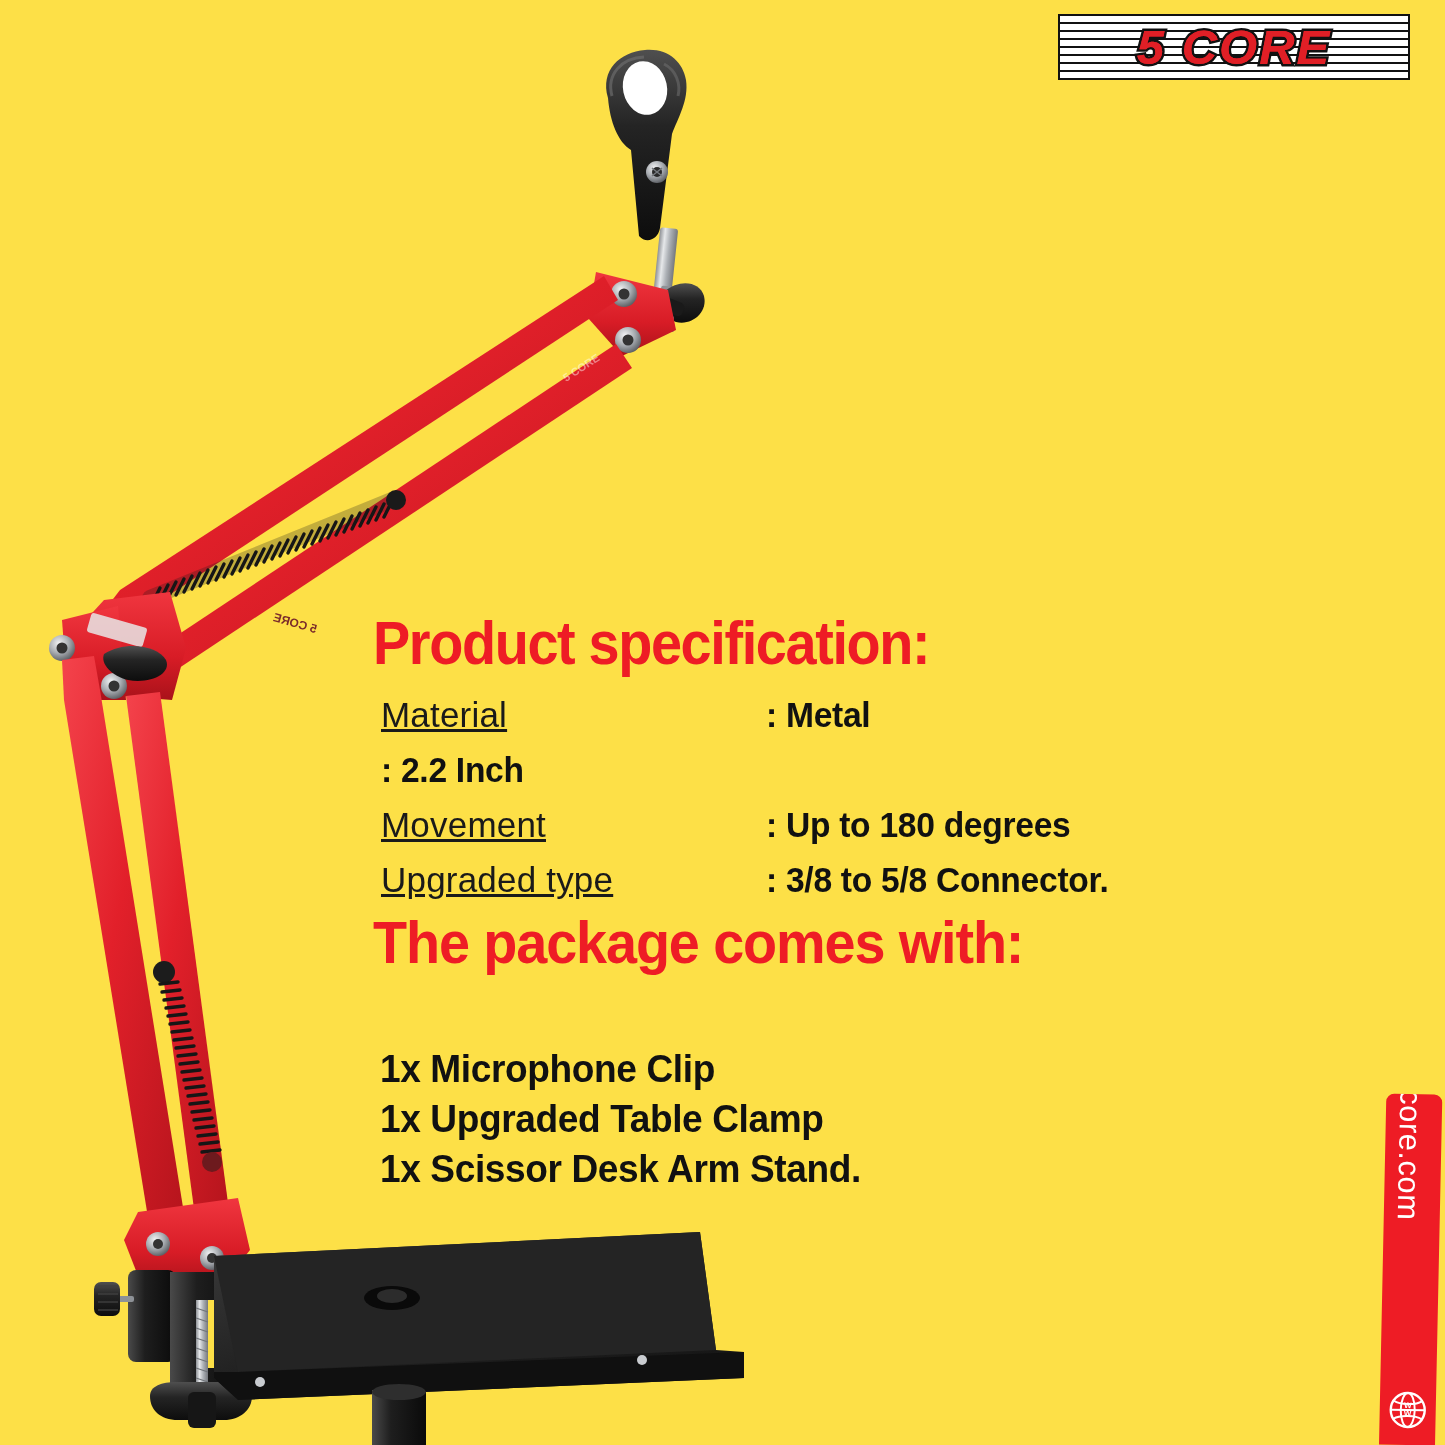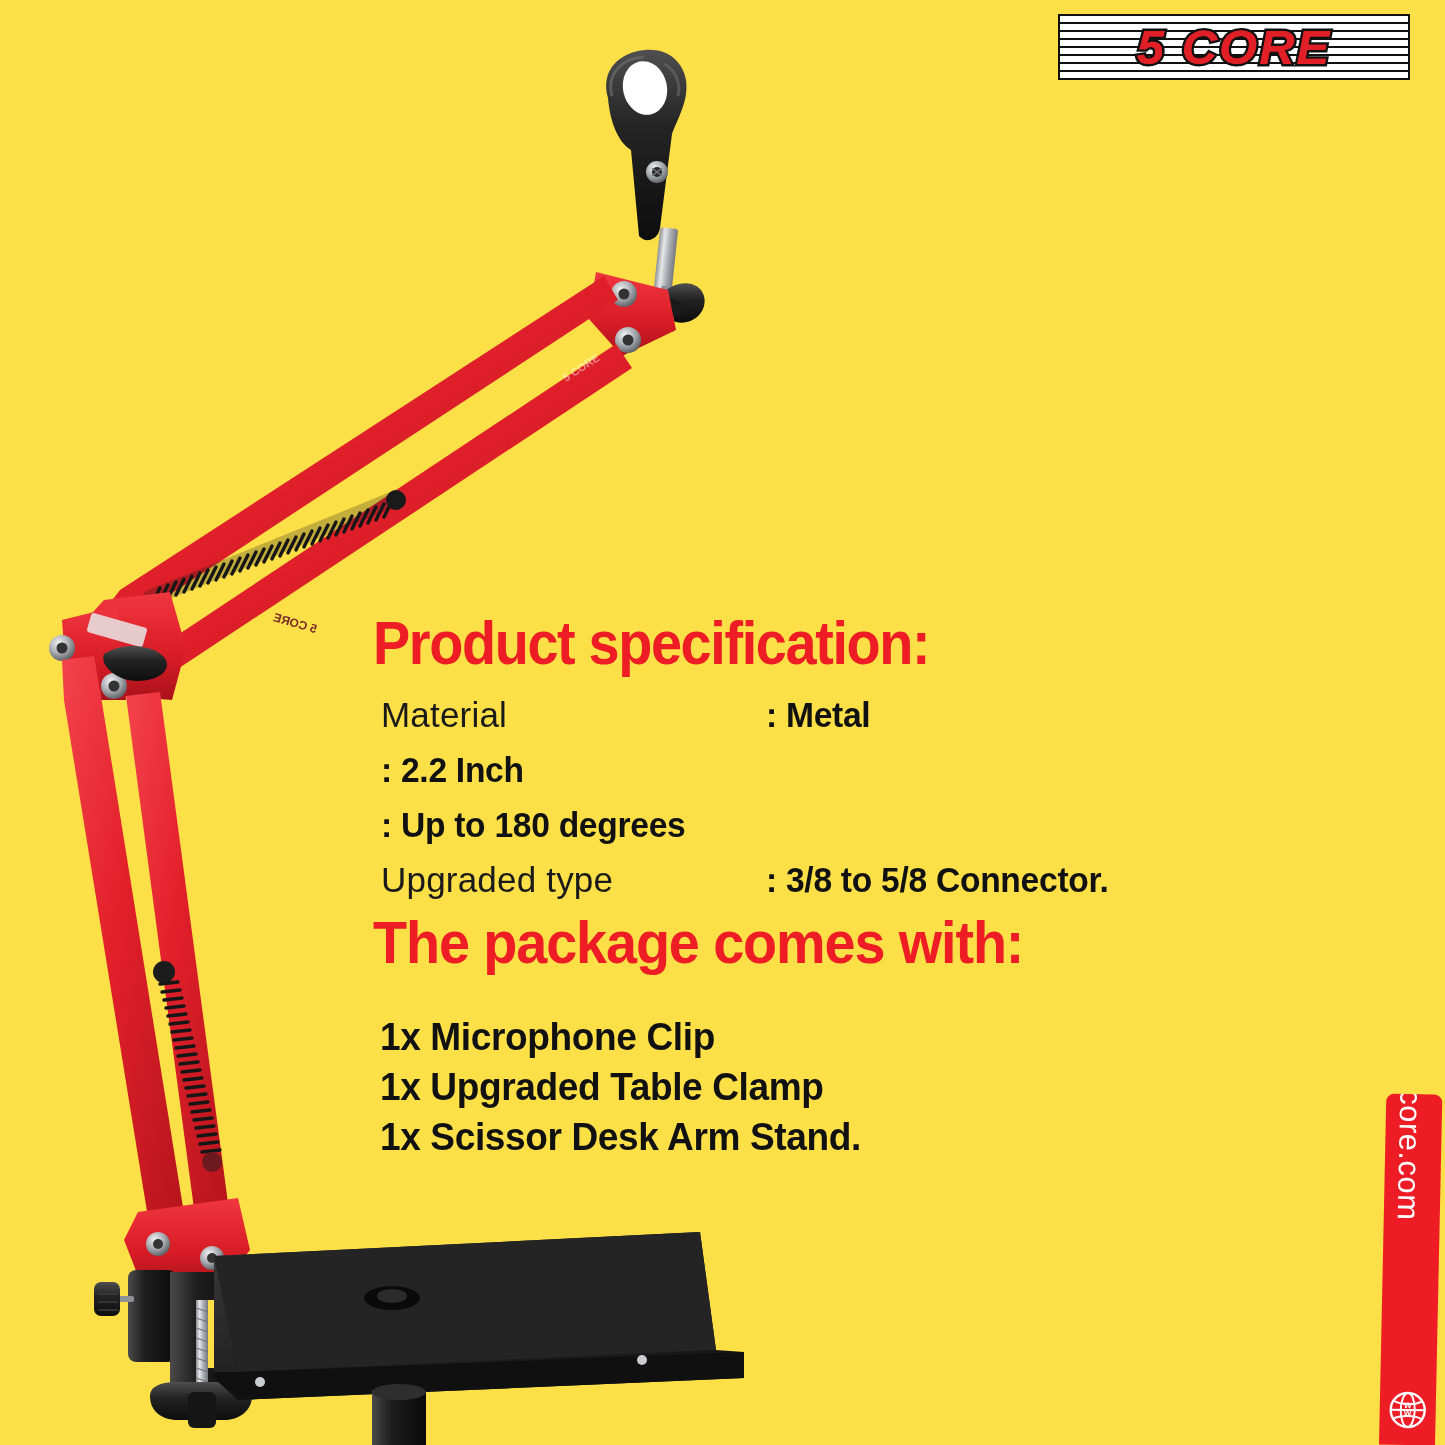--- a/index.html
+++ b/index.html
@@ -85,20 +85,21 @@
     align-items: baseline;
     height: 55px;
   }
   .spec-label {
     width: 385px;
     font-size: 35px;
     font-weight: 300;
     color: #1a1a1a;
     letter-spacing: 0.2px;
     white-space: nowrap;
+    text-decoration: underline;
   }
   .spec-value {
     font-size: 35px;
     font-weight: bold;
     color: #111;
     letter-spacing: -0.3px;
     white-space: nowrap;
     transform: scaleX(0.96);
     transform-origin: left center;
   }
@@ -112,21 +113,21 @@
     color: #ee1c25;
     letter-spacing: -1.2px;
     white-space: nowrap;
     transform: scaleX(0.93);
     transform-origin: left center;
   }
 
   .pkg-list {
     position: absolute;
     left: 380px;
-    top: 1012px;
+    top: 1044px;
   }
   .pkg-item {
     font-size: 39px;
     font-weight: bold;
     color: #111;
     line-height: 50px;
     letter-spacing: -0.4px;
     white-space: nowrap;
     transform: scaleX(0.95);
     transform-origin: left center;
@@ -431,20 +432,21 @@
 
   <div class="spec-table">
     <div class="spec-row">
       <div class="spec-label">Material</div>
       <div class="spec-value">: Metal</div>
     </div>
     <div class="spec-row">
       <div class="spec-value">: 2.2 Inch</div>
     </div>
     <div class="spec-row">
+      <div class="spec-label">Movement</div>
       <div class="spec-value">: Up to 180 degrees</div>
     </div>
     <div class="spec-row">
       <div class="spec-label">Upgraded type</div>
       <div class="spec-value">: 3/8 to 5/8 Connector.</div>
     </div>
   </div>
 
   <div class="pkg-title">The package comes with:</div>
 

